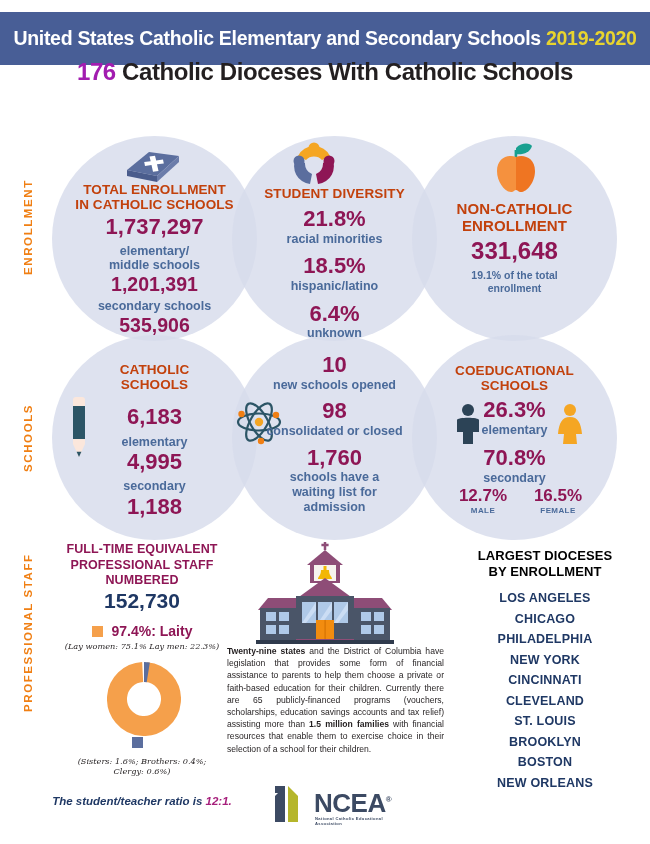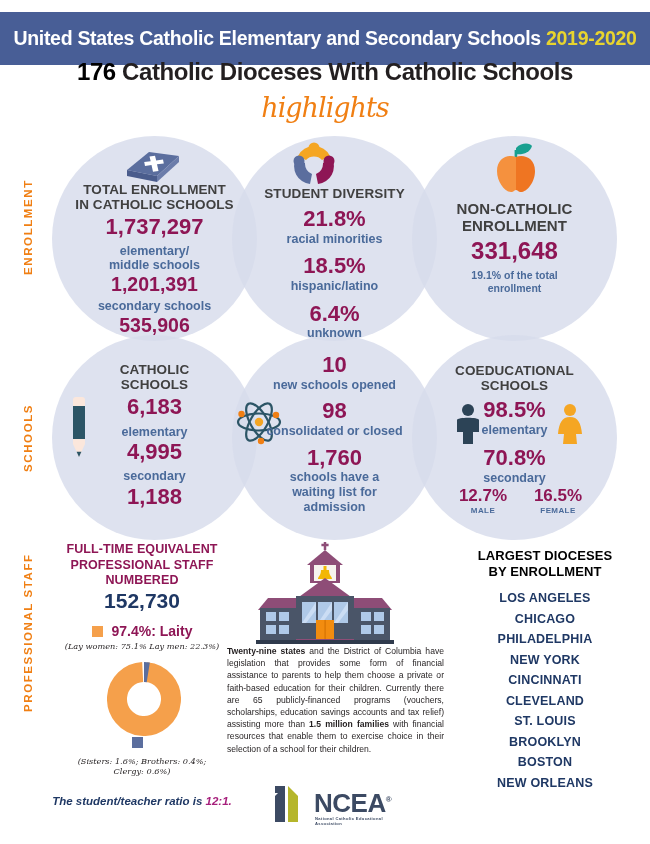--- a/index.html
+++ b/index.html
@@ -21,21 +21,21 @@
     color: #ffffff; font-size: 19.5px; font-weight: bold;
     letter-spacing: -0.3px; white-space: nowrap;
   }
   .header-year { color: #E8D42E; font-weight: bold; }
 
   .subtitle {
     position: absolute; left: 0; top: 58px; width: 650px;
     text-align: center; font-size: 24px; font-weight: bold;
     color: #231f20; letter-spacing: -0.4px;
   }
-  .subtitle-num { color: #000000; }
+  .subtitle-num { color: #a21caf; }
   .highlights {
     position: absolute; left: 0; top: 92px; width: 650px;
     text-align: center; font-family: "DejaVu Serif", serif;
     font-style: italic; font-size: 27px; color: #F07F13;
     letter-spacing: -1px;
   }
 
   
   .side-label {
     position: absolute;
@@ -48,21 +48,21 @@
   #lbl-staff    { left: 22px; top: 548px; height: 170px; }
 
   
   .circ {
     position: absolute; border-radius: 50%;
     background: #D7DCEC; opacity: 0.82;
   }
   .circ-content { position: absolute; text-align: center; }
 
   
-  .cap  { color: #404040; font-weight: bold; font-size: 13.5px; line-height: 1.12;
+  .cap  { color: #c2410c; font-weight: bold; font-size: 13.5px; line-height: 1.12;
           letter-spacing: 0.1px; }
   .big  { color: #8E1655; font-weight: bold; font-size: 22px; line-height: 1.16; }
   .big2 { color: #8E1655; font-weight: bold; font-size: 19.5px; line-height: 1.18; }
   .sub  { color: #4A6A9A; font-weight: bold; font-size: 12.5px; line-height: 1.18; }
   .sub-sm { color: #4A6A9A; font-weight: bold; font-size: 10.5px; line-height: 1.2; }
   .tiny-lab { color: #4A6A9A; font-weight: bold; font-size: 8px; letter-spacing: 0.4px; }
 
   
   .staff-head {
     position: absolute; left: 52px; top: 542px; width: 180px;
@@ -125,21 +125,20 @@
 <body>
 
 <div class="page">
 
   <div class="header-bar">
     <div class="header-title"><span>United States Catholic Elementary and Secondary Schools </span><span class="header-year">2019-2020</span></div>
   </div>
 
   <div class="subtitle"><span class="subtitle-num">176</span><span> Catholic Dioceses With Catholic Schools</span></div>
 
-  <div class="highlights">highlights</div>
 
   <div class="side-label" id="lbl-enroll">ENROLLMENT</div>
   <div class="side-label" id="lbl-schools">SCHOOLS</div>
   <div class="side-label" id="lbl-staff">PROFESSIONAL STAFF</div>
 
   <div class="circ" style="left:52px;  top:136px; width:205px; height:205px;"></div>
   <div class="circ" style="left:232px; top:136px; width:205px; height:205px;"></div>
   <div class="circ" style="left:412px; top:136px; width:205px; height:205px;"></div>
 
   <div class="circ" style="left:52px;  top:335px; width:205px; height:205px;"></div>
@@ -224,42 +223,42 @@
     <div class="cap" style="font-size:15px;">NON-CATHOLIC</div>
     <div class="cap" style="font-size:15px;">ENROLLMENT</div>
     <div class="big" style="font-size:24px;margin-top:2px;">331,648</div>
     <div class="sub-sm" style="margin-top:5px;">19.1% of the total</div>
     <div class="sub-sm">enrollment</div>
   </div>
 
   <div class="circ-content" style="left:72px; top:362px; width:165px;">
     <div class="cap">CATHOLIC</div>
     <div class="cap">SCHOOLS</div>
-    <div class="big" style="margin-top:2px;">6,183</div>
+    <div class="big" style="margin-top:12px;">6,183</div>
     <div class="sub" style="margin-top:5px;">elementary</div>
     <div class="big">4,995</div>
     <div class="sub" style="margin-top:4px;">secondary</div>
     <div class="big">1,188</div>
   </div>
 
   <div class="circ-content" style="left:232px; top:352px; width:205px;">
     <div class="big">10</div>
     <div class="sub">new schools opened</div>
     <div class="big" style="margin-top:6px;">98</div>
     <div class="sub">consolidated or closed</div>
     <div class="big" style="margin-top:6px;">1,760</div>
     <div class="sub">schools have a</div>
     <div class="sub">waiting list for</div>
     <div class="sub">admission</div>
   </div>
 
   <div class="circ-content" style="left:412px; top:363px; width:205px;">
     <div class="cap">COEDUCATIONAL</div>
     <div class="cap">SCHOOLS</div>
-    <div class="big" style="margin-top:4px;">98.5%</div>
+    <div class="big" style="margin-top:4px;">26.3%</div>
     <div class="sub">elementary</div>
     <div class="big" style="margin-top:8px;">70.8%</div>
     <div class="sub">secondary</div>
   </div>
 
   <div style="position:absolute;left:452px;top:486px;width:62px;text-align:center;">
     <div class="big" style="font-size:17px;">12.7%</div>
     <div class="tiny-lab">MALE</div>
   </div>
   <div style="position:absolute;left:522px;top:486px;width:72px;text-align:center;">

